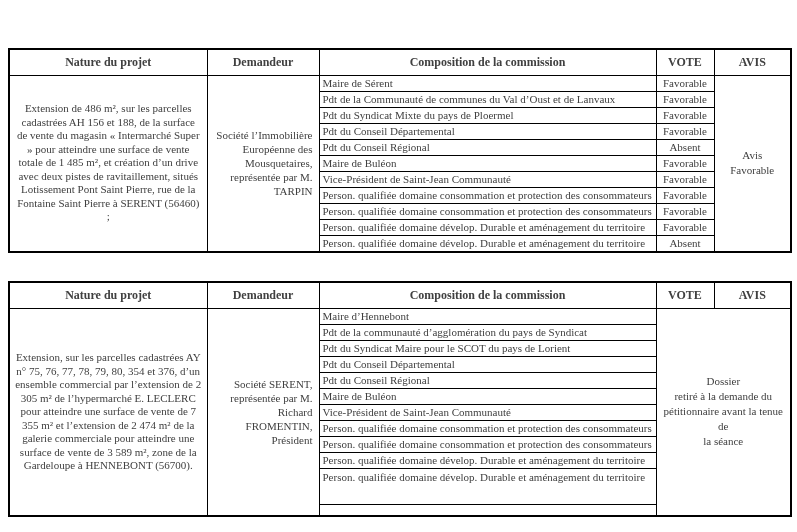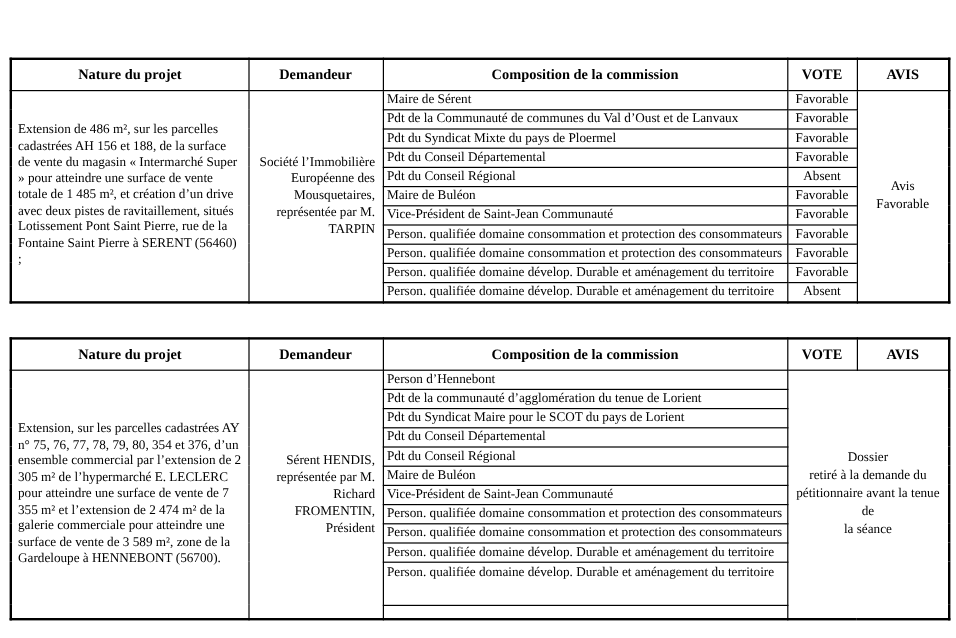--- a/index.html
+++ b/index.html
@@ -3,21 +3,21 @@
 <meta charset="utf-8">
 <style>
   * { box-sizing: border-box; margin: 0; padding: 0; }
   html, body { background: #ffffff; }
   .page {
     position: relative;
     width: 797px;
     height: 532px;
     background: #ffffff;
     font-family: "Liberation Serif", "DejaVu Serif", serif;
-    color: #000000;
+    color: #404040;
   }
   table.cdac {
     position: absolute;
     left: 8px;
     border-collapse: collapse;
     table-layout: fixed;
     width: 782px;
     background: #ffffff;
   }
   #table-1 { top: 48px; }
@@ -42,21 +42,21 @@
   col.c-avis { width: 77px; }
 
   tr.t1-row { height: 16px; }
   tr.t2-row { height: 16px; }
   tr.t2-row-tall { height: 36px; }
   tr.t2-row-short { height: 12px; }
 
   td.nature-cell {
     font-size: 11px;
     line-height: 13.5px;
-    text-align: left;
+    text-align: center;
     vertical-align: middle;
     padding: 2px 5px;
   }
   td.demandeur-cell {
     font-size: 11px;
     line-height: 14px;
     text-align: right;
     vertical-align: middle;
     padding: 2px 6px;
   }
@@ -171,29 +171,29 @@
         <th>Nature du projet</th>
         <th>Demandeur</th>
         <th>Composition de la commission</th>
         <th>VOTE</th>
         <th>AVIS</th>
       </tr>
     </thead>
     <tbody id="tbody-2">
         <tr class="t2-row">
           <td class="nature-cell" rowspan="12">Extension, sur les parcelles cadastrées AY n° 75, 76, 77, 78, 79, 80, 354 et 376, d’un ensemble commercial par l’extension de 2 305 m² de l’hypermarché E. LECLERC pour atteindre une surface de vente de 7 355 m² et l’extension de 2 474 m² de la galerie commerciale pour atteindre une surface de vente de 3 589 m², zone de la Gardeloupe à HENNEBONT (56700).</td>
-          <td class="demandeur-cell" rowspan="12">Sérent HENDIS, représentée par M. Richard FROMENTIN, Président</td>
-          <td class="member-cell">Person d’Hennebont</td>
+          <td class="demandeur-cell" rowspan="12">Société SERENT, représentée par M. Richard FROMENTIN, Président</td>
+          <td class="member-cell">Maire d’Hennebont</td>
           <td class="verdict-cell" rowspan="12" colspan="2">Dossier
 retiré à la demande du
 pétitionnaire avant la tenue de
 la séance</td>
         </tr>
         <tr class="t2-row">
-          <td class="member-cell">Pdt de la communauté d’agglomération du tenue de Lorient</td>
+          <td class="member-cell">Pdt de la communauté d’agglomération du pays de Syndicat</td>
         </tr>
         <tr class="t2-row">
           <td class="member-cell">Pdt du Syndicat Maire pour le SCOT du pays de Lorient</td>
         </tr>
         <tr class="t2-row">
           <td class="member-cell">Pdt du Conseil Départemental</td>
         </tr>
         <tr class="t2-row">
           <td class="member-cell">Pdt du Conseil Régional</td>
         </tr>

